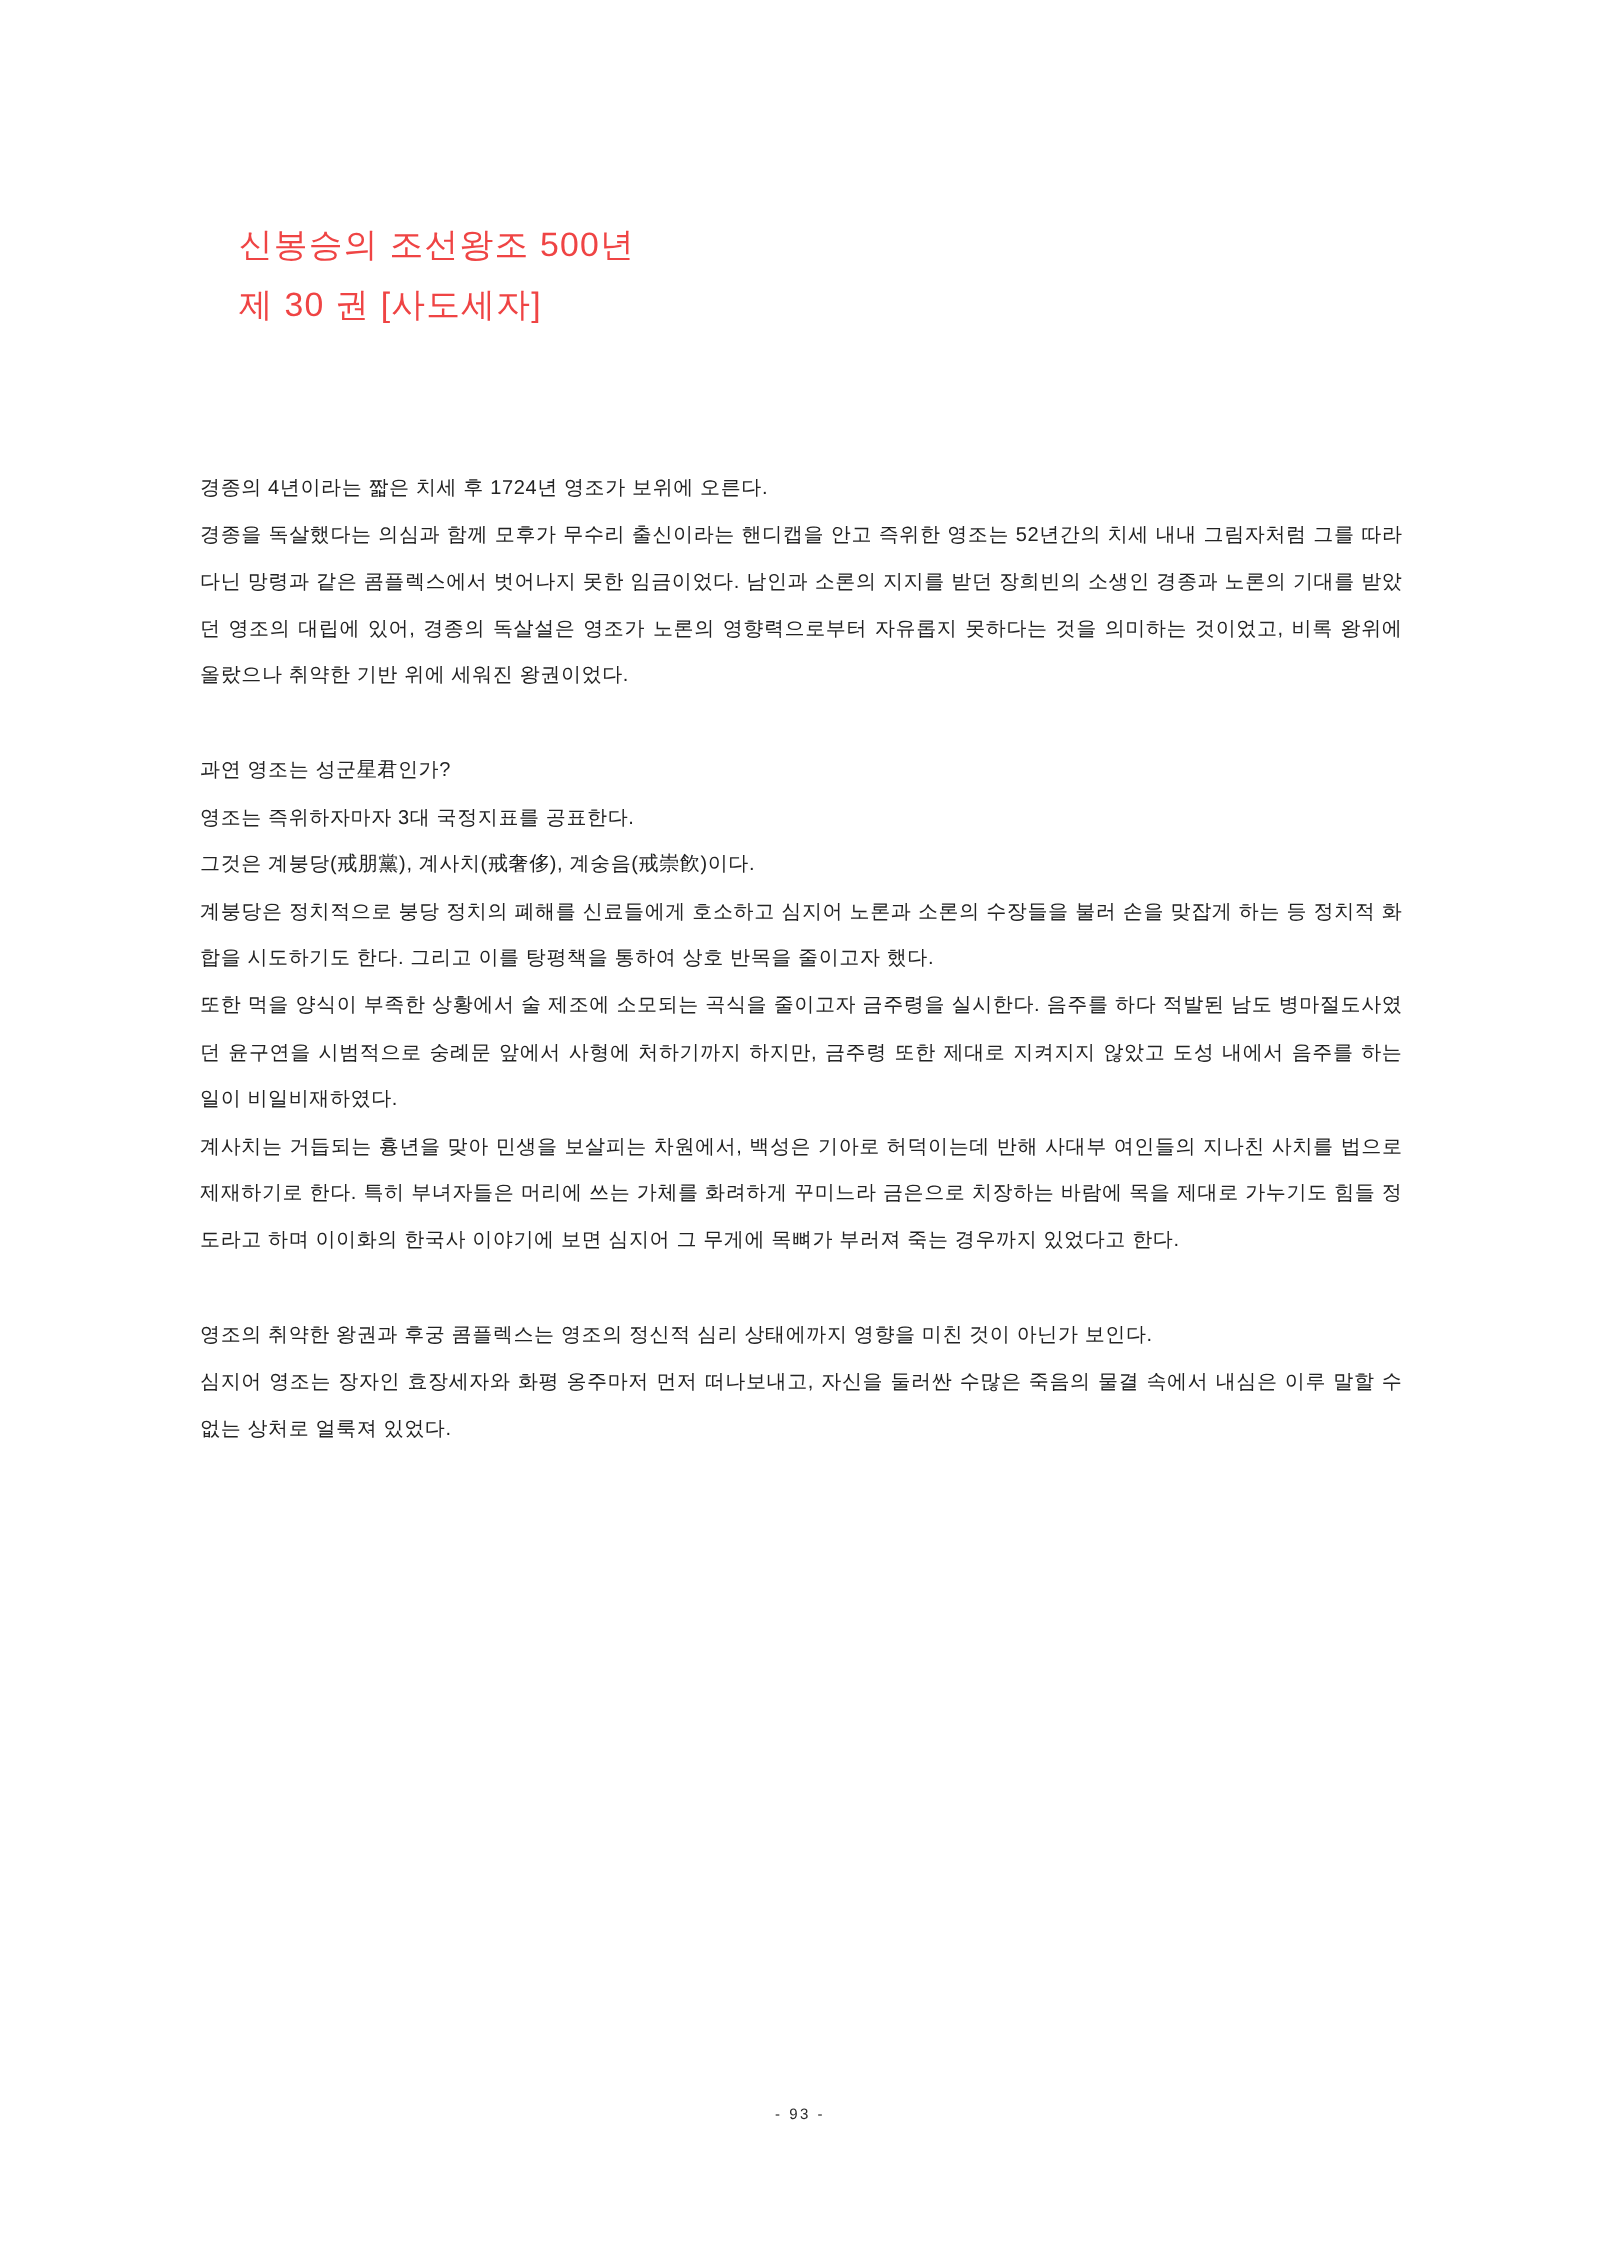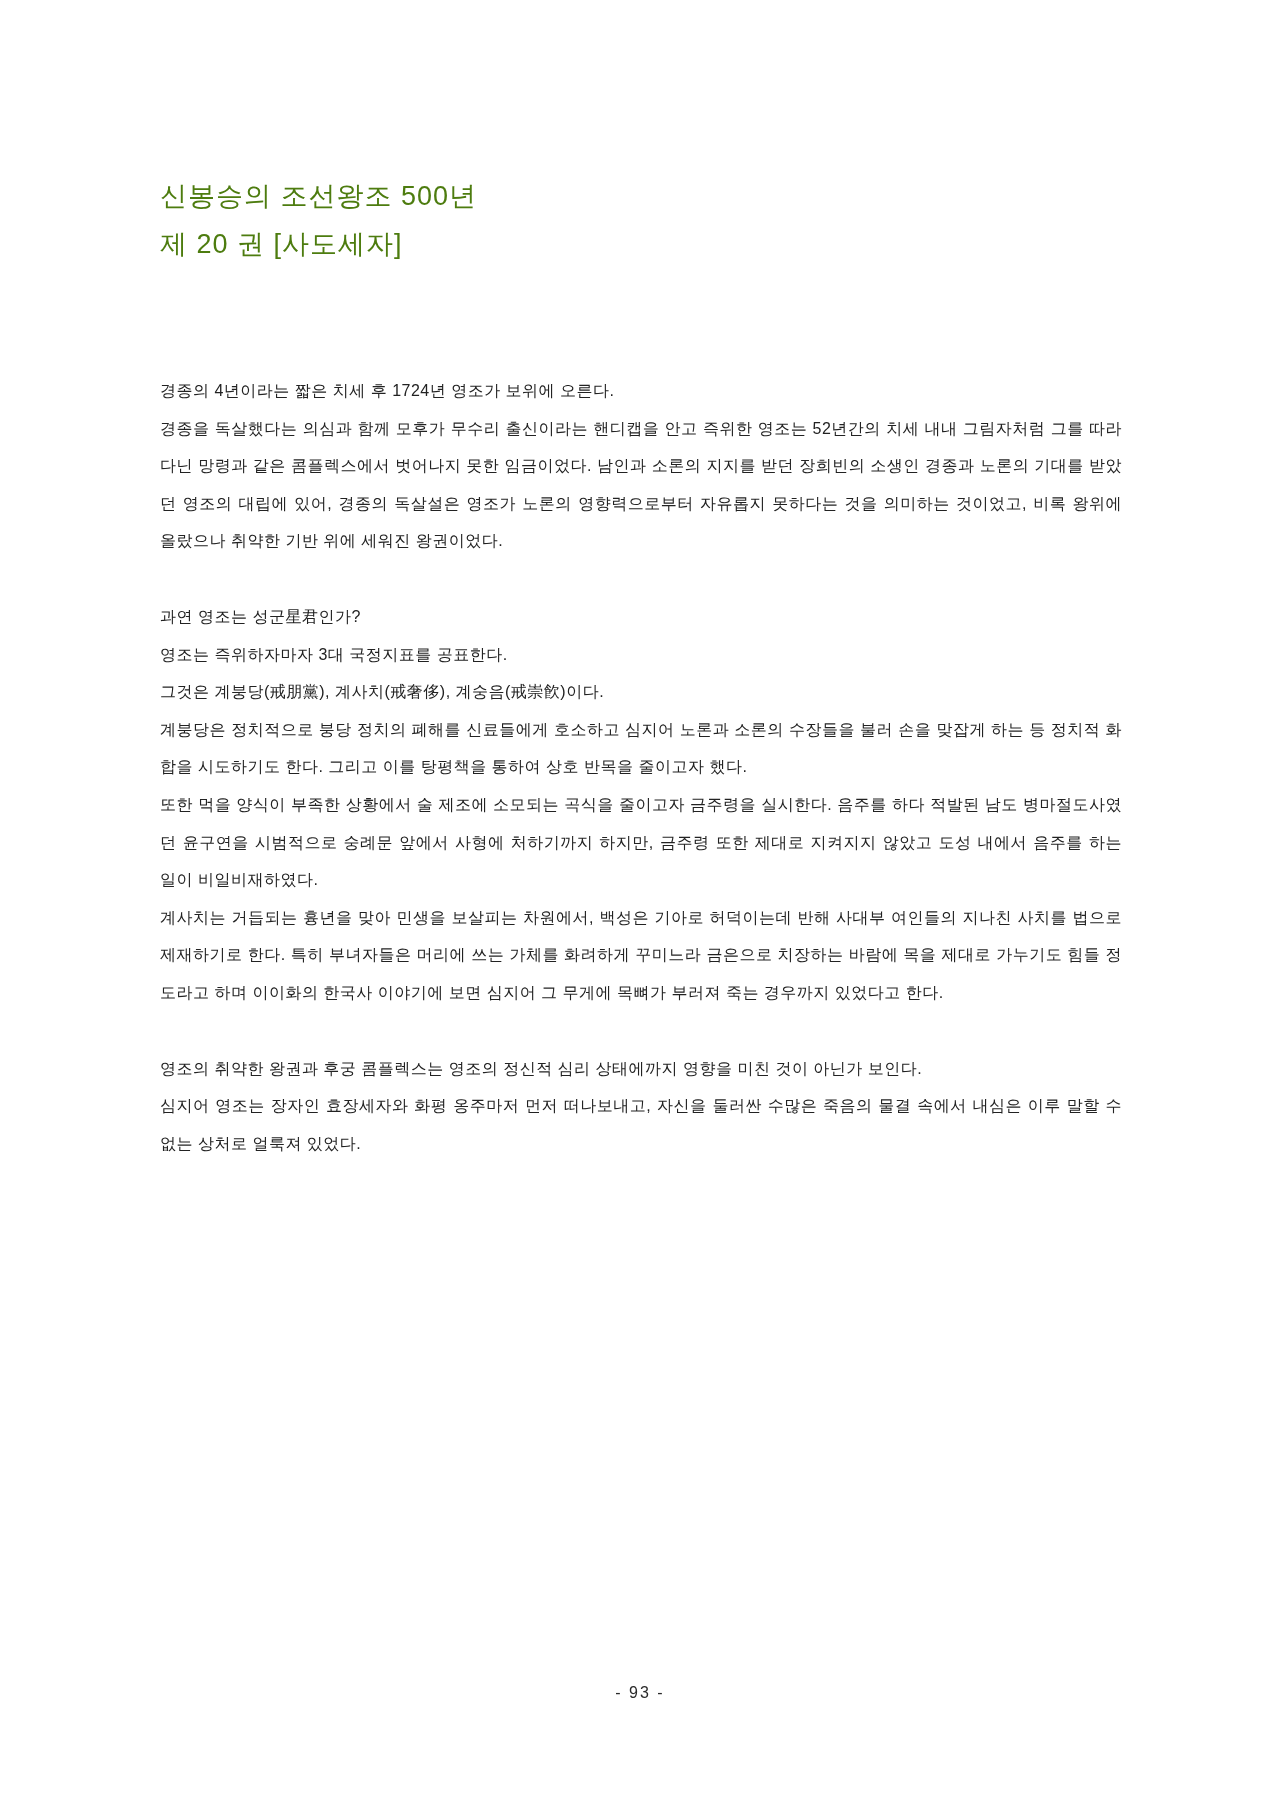--- a/index.html
+++ b/index.html
@@ -21,22 +21,23 @@
     width: 1280px;
     height: 1808px;
     background: #ffffff;
     box-sizing: border-box;
     padding: 172px 158px 0 160px;
   }
   .doc-title {
     font-size: 27px;
     line-height: 48px;
     font-weight: 400;
-    color: #4d7c0f;
+    color: #ef4444;
     letter-spacing: 1px;
+    margin-left: 31px;
   }
   .doc-title .t-line { display: block; }
   .doc-body {
     margin-top: 104px;
     font-size: 16px;
     line-height: 37.6px;
     text-align: justify;
     text-justify: inter-character;
     color: #222222;
     letter-spacing: 0.5px;
@@ -47,32 +48,32 @@
   }
   .doc-body p.gap-before {
     margin-top: 38px;
   }
   .page-footer {
     position: absolute;
     top: 1684px;
     left: 0;
     width: 1280px;
     text-align: center;
-    font-size: 16px;
+    font-size: 12px;
     letter-spacing: 2px;
     color: #2a2a2a;
   }
 </style>
 </head>
 <body>
 
 <div class="page">
   <div class="doc-title">
     <span class="t-line">신봉승의 조선왕조 500년</span>
-    <span class="t-line">제 20 권 [사도세자]</span>
+    <span class="t-line">제 30 권 [사도세자]</span>
   </div>
 
   <div class="doc-body">
 
   <p>경종의 4년이라는 짧은 치세 후 1724년 영조가 보위에 오른다.</p>
       <p>경종을 독살했다는 의심과 함께 모후가 무수리 출신이라는 핸디캡을 안고 즉위한 영조는 52년간의 치세 내내 그림자처럼 그를 따라다닌 망령과 같은 콤플렉스에서 벗어나지 못한 임금이었다. 남인과 소론의 지지를 받던 장희빈의 소생인 경종과 노론의 기대를 받았던 영조의 대립에 있어, 경종의 독살설은 영조가 노론의 영향력으로부터 자유롭지 못하다는 것을 의미하는 것이었고, 비록 왕위에 올랐으나 취약한 기반 위에 세워진 왕권이었다.</p>
       <p class="gap-before">과연 영조는 성군星君인가?</p>
       <p>영조는 즉위하자마자 3대 국정지표를 공표한다.</p>
       <p>그것은 계붕당(戒朋黨), 계사치(戒奢侈), 계숭음(戒崇飮)이다.</p>
       <p>계붕당은 정치적으로 붕당 정치의 폐해를 신료들에게 호소하고 심지어 노론과 소론의 수장들을 불러 손을 맞잡게 하는 등 정치적 화합을 시도하기도 한다. 그리고 이를 탕평책을 통하여 상호 반목을 줄이고자 했다.</p>

